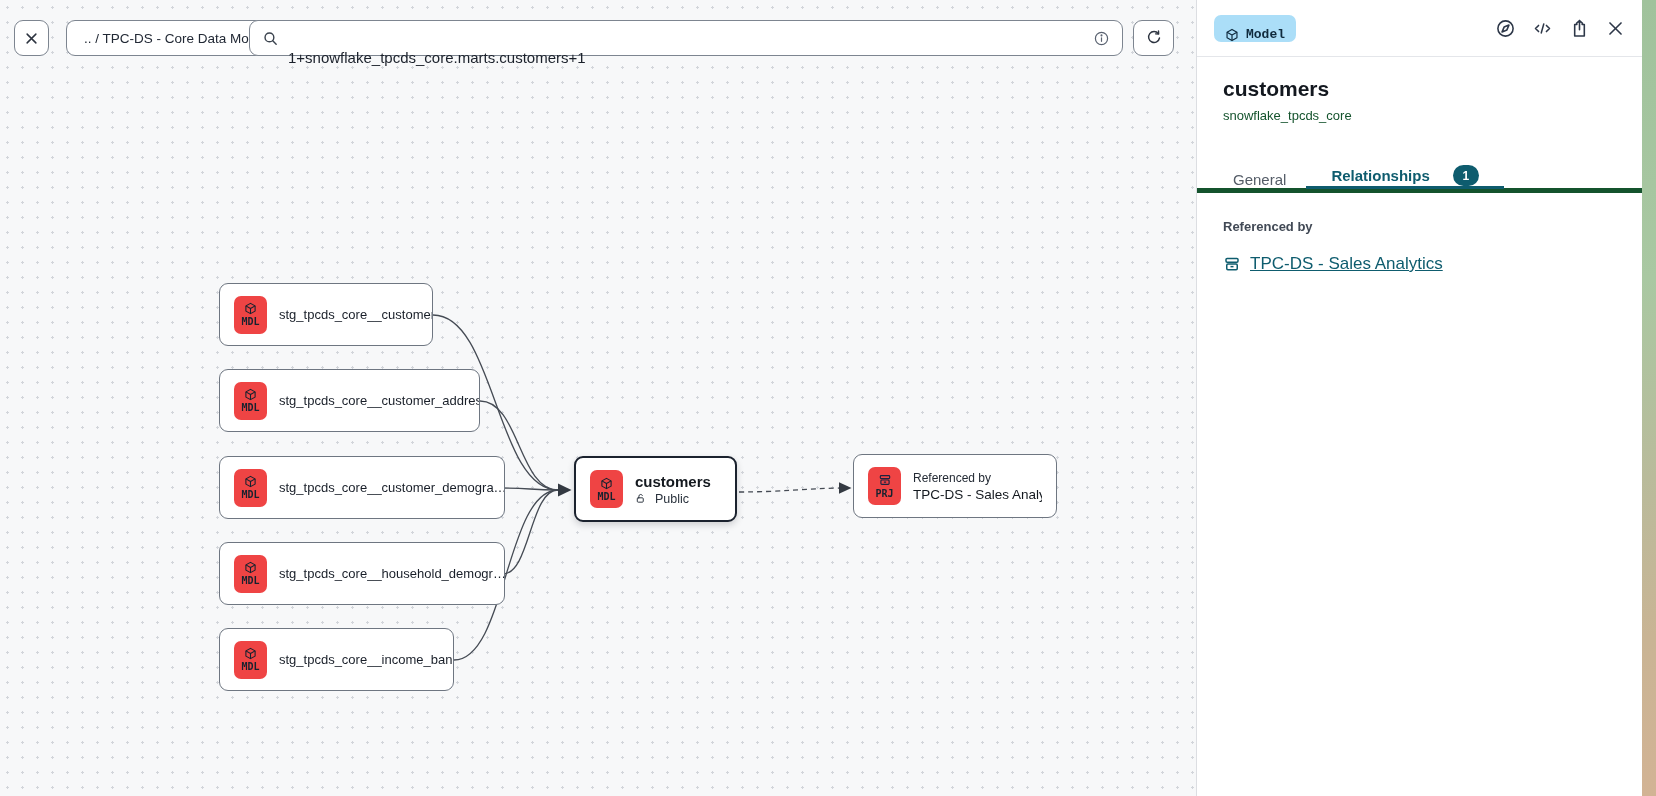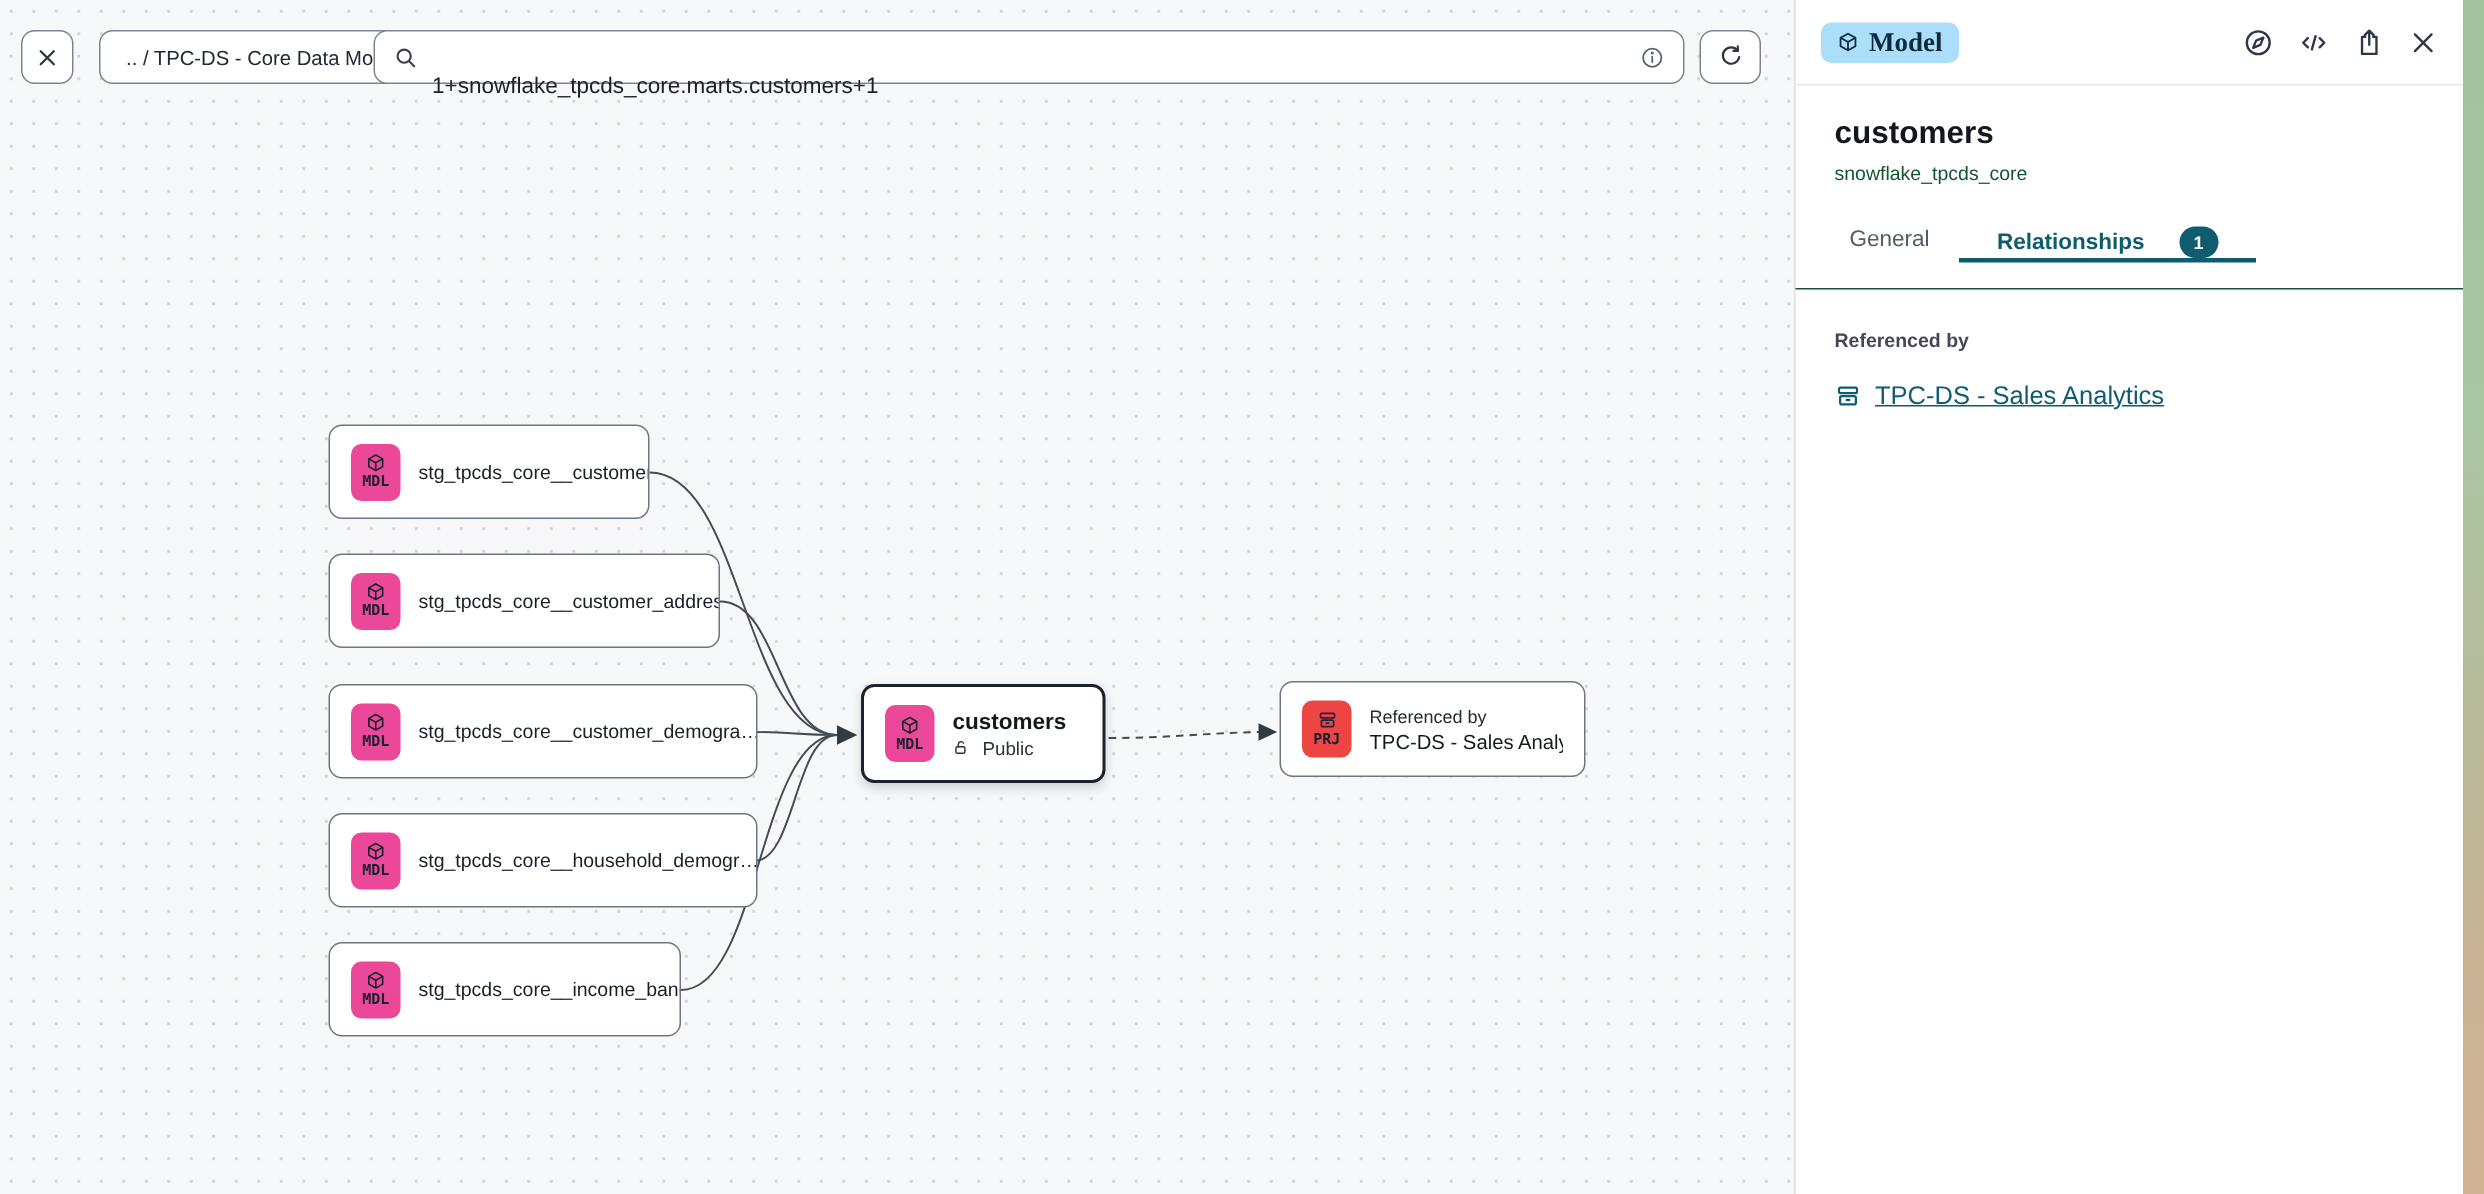--- a/index.html
+++ b/index.html
@@ -43,51 +43,51 @@
     white-space:nowrap; overflow:hidden;
   }
   .lnode.selected {
     height:66px; border:2px solid #1b222e;
     box-shadow:0 3px 7px rgba(20,24,33,.18);
   }
   .nbadge {
     flex:0 0 auto; width:33px; height:38px; border-radius:7px;
     display:flex; flex-direction:column; align-items:center; justify-content:center; gap:1px;
   }
-  .nbadge.mdl { background:#ec4899; }
+  .nbadge.mdl { background:#ef4444; }
   .nbadge.prj { background:#ef4444; }
   .nbadge .btxt { font-family:"DejaVu Sans Mono", monospace; font-size:10px; font-weight:700; color:#16222f; }
   .nlabel { font-size:13px; color:#191f29; }
   .ncol { display:flex; flex-direction:column; justify-content:center; gap:2px; overflow:hidden; }
   .center-label { font-size:15px; font-weight:600; color:#14191f; }
   .access-row { display:flex; align-items:center; gap:9px; font-size:12.5px; color:#2a323d; }
   .ref-title { font-size:12px; color:#242b35; }
   .ref-label { font-size:13.5px; color:#14191f; }
 
   
   .panel {
     position:absolute; left:1196px; top:0; width:446px; height:796px;
     background:#fff; border-left:1px solid #dcdee2;
   }
   .panel-header {
     height:57px; border-bottom:1px solid #e4e6ea;
     display:flex; align-items:center; padding:0 17px;
   }
   .type-chip {
     background:#abdef8; border-radius:7px; height:27px; padding:0 11px;
-    display:flex; align-items:center; gap:7px;
-    font-family:Liberation Serif, serif; font-size:18px; font-weight:700; color:#0f2a3d;
+    display:flex; align-items:flex-end; gap:7px;
+    font-family:Liberation Mono, monospace; font-size:13px; font-weight:700; color:#0f2a3d;
   }
   .header-icons { margin-left:auto; display:flex; align-items:center; gap:16px; }
   .hicon { cursor:pointer; display:inline-flex; }
   .panel-title { margin:20px 0 0 26px; font-size:21px; font-weight:700; color:#13181f; }
   .panel-sub { margin:7px 0 0 26px; font-size:13px; color:#14532d; }
   .tabs {
     display:flex; height:42px; margin-top:28px; padding-left:16px;
-    border-bottom:1px solid #14532d; align-items:flex-start;
+    border-bottom:5px solid #14532d; align-items:flex-end;
   }
   .tab { display:flex; align-items:center; padding:0 20px; font-size:15px; color:#545c67; cursor:pointer; }
   .tab.active {
     padding:0 25px; gap:23px; font-weight:700; color:var(--teal);
     border-bottom:3px solid var(--teal); margin-bottom:-1px;
   }
   .tab-badge {
     background:var(--teal); color:#fff; min-width:26px; height:21px; border-radius:11px;
     display:flex; align-items:center; justify-content:center; font-size:12px; font-weight:700;
   }

